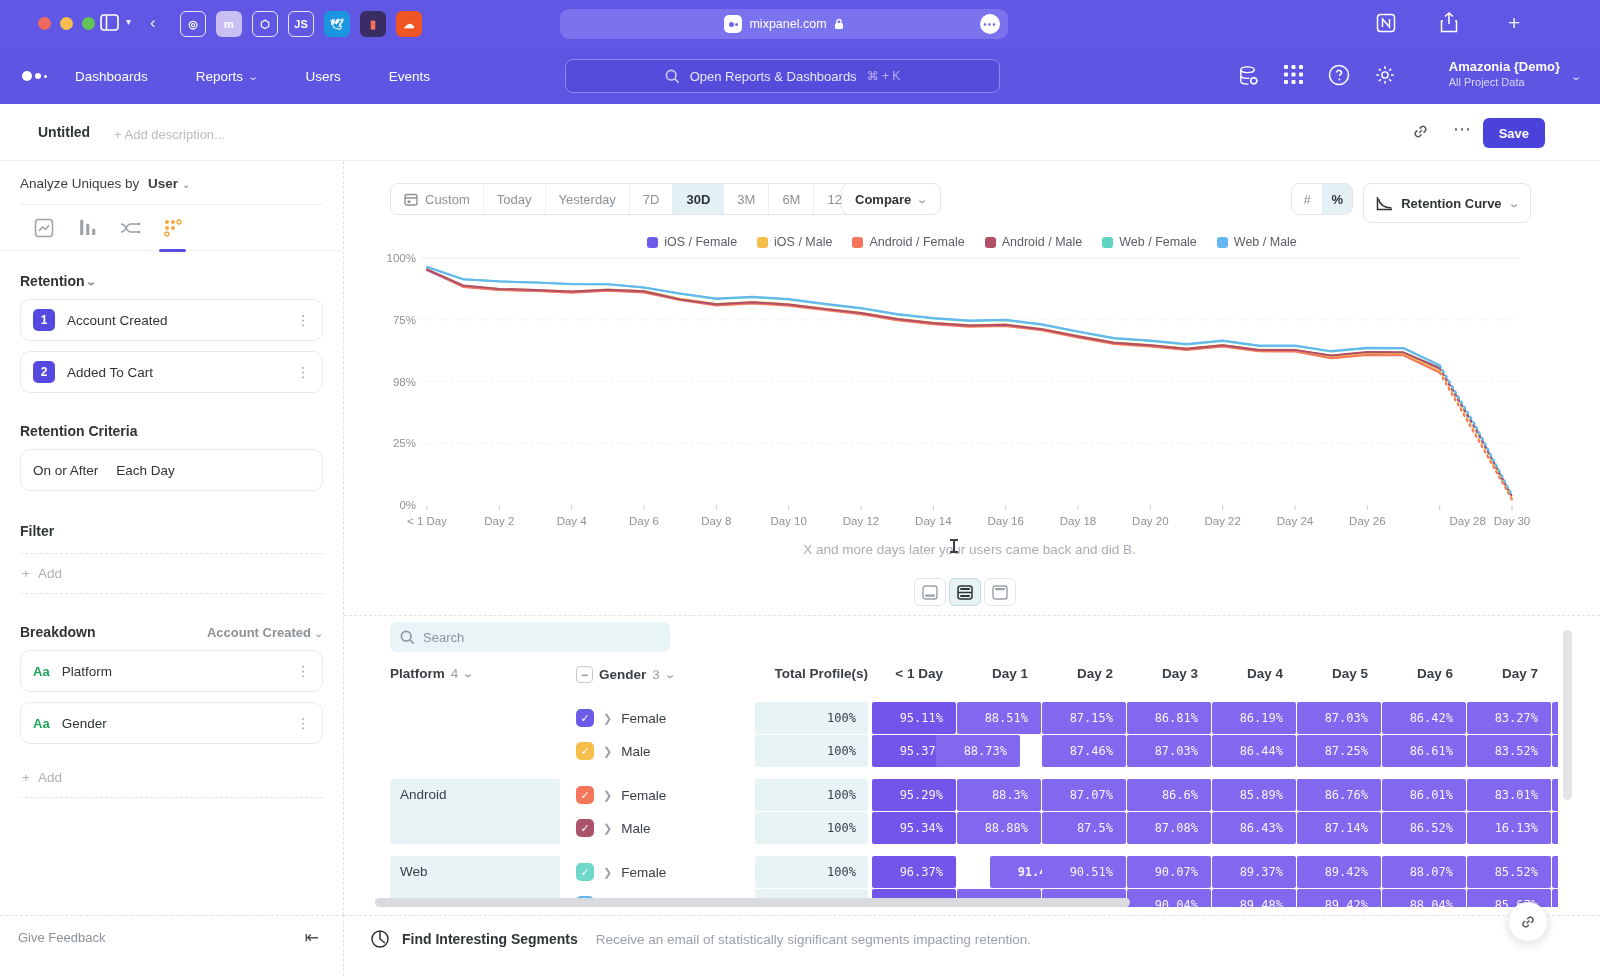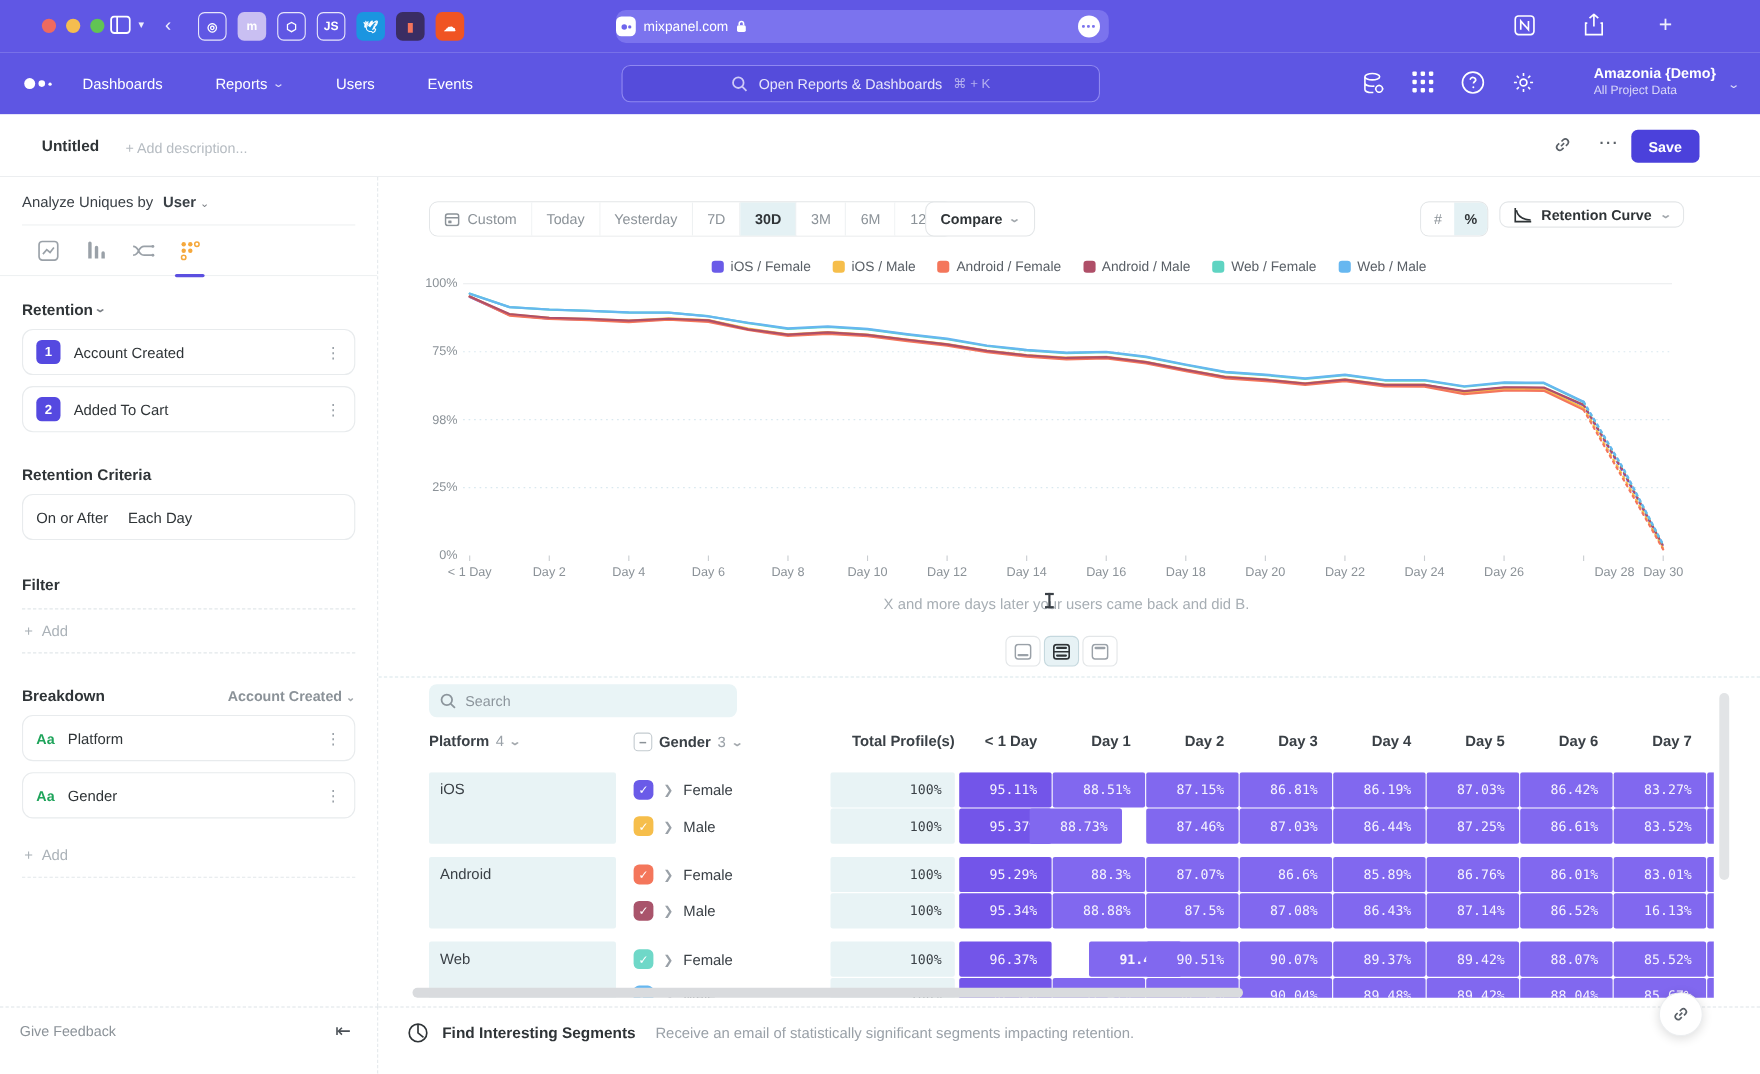--- a/index.html
+++ b/index.html
@@ -6,21 +6,21 @@
   html,body { width:1600px; height:976px; overflow:hidden; background:#fff;
     font-family:"Liberation Sans", sans-serif; -webkit-font-smoothing:antialiased; }
 
   
   #browser-bar { position:absolute; left:0; top:0; width:1600px; height:48px; background:#6057E4; }
   .tdot { position:absolute; top:17px; width:13px; height:13px; border-radius:50%; }
   .winbtn { position:absolute; top:13px; color:rgba(255,255,255,.9); font-size:15px; }
   .ext { position:absolute; top:11px; width:26px; height:26px; border-radius:6px;
          display:flex; align-items:center; justify-content:center; font-size:11px; font-weight:700; }
   #url-pill { position:absolute; left:560px; top:9px; width:448px; height:30px; background:#7B73EE;
-      border-radius:9px; display:flex; align-items:center; justify-content:flex-start; gap:7px; color:#fff; font-size:12.5px; }
+      border-radius:9px; display:flex; align-items:center; justify-content:center; gap:7px; color:#fff; font-size:12.5px; }
   #url-fav { width:18px; height:18px; background:#fff; border-radius:5px; display:flex; align-items:center; justify-content:center; gap:1px; }
   #url-fav i { width:5px; height:5px; border-radius:50%; background:#6F66EC; display:inline-block; }
   #url-fav i+i { width:3px; height:3px; }
   #url-ellipsis { position:absolute; right:8px; top:5px; width:20px; height:20px; border-radius:50%; background:#fff;
       color:#7B73EE; font-size:10px; display:flex; align-items:center; justify-content:center; letter-spacing:1px; }
 
   
   #app-nav { position:absolute; left:0; top:48px; width:1600px; height:56px; background:#5E56E3; }
   #logo { position:absolute; left:22px; top:23px; display:flex; align-items:center; gap:3px; }
   #logo i { background:#fff; border-radius:50%; display:inline-block; }
@@ -71,21 +71,21 @@
   .pill { height:32px; display:flex; align-items:center; padding:0 13px; font-size:13px; color:#8B9298;
       border-right:1px solid #EEF1F2; cursor:pointer; gap:7px; background:#fff; }
   .pill:last-child { border-right:none; }
   .pill.sel { background:#E4F1F4; color:#2F3437; font-weight:700; }
   #compare-btn { position:absolute; left:497px; top:22px; height:32px; border:1px solid #E3E6E8; border-radius:8px;
       background:#fff; padding:0 13px; font-size:13px; color:#2F3437; font-weight:600; display:flex; align-items:center; gap:7px; cursor:pointer; }
   #right-controls { position:absolute; right:69px; top:22px; display:flex; gap:10px; }
   #unit-toggle { height:32px; display:flex; border:1px solid #E3E6E8; border-radius:8px; overflow:hidden; }
   .unit { width:30px; display:flex; align-items:center; justify-content:center; font-size:13px; color:#8B9298; cursor:pointer; background:#fff; }
   .unit.sel { background:#E4F1F4; color:#2F3437; font-weight:700; }
-  #curve-btn { height:24px; border:1px solid #E3E6E8; border-radius:8px; background:#fff; padding:0 12px;
+  #curve-btn { height:40px; border:1px solid #E3E6E8; border-radius:8px; background:#fff; padding:0 12px;
       font-size:13px; color:#2F3437; font-weight:600; display:flex; align-items:center; gap:8px; cursor:pointer; }
   #legend { position:absolute; left:0; top:74px; width:100%; display:flex; justify-content:center; gap:20px; }
   .lg { display:flex; align-items:center; gap:6px; font-size:12.5px; color:#5A6067; }
   .sw { width:11px; height:11px; border-radius:3px; }
   #chart-wrap { position:absolute; left:0; top:89px; width:1256px; height:300px; }
   .ytick { position:absolute; width:72px; text-align:right; font-size:11.5px; color:#8B9298; }
   .xtick { position:absolute; font-size:11.5px; color:#8B9298; transform:translateX(-50%); white-space:nowrap; }
   #caption { position:absolute; left:83px; width:1085px; top:381px; text-align:center; font-size:13.5px; color:#A7AEB4; }
   #cursor-ibeam { position:absolute; left:609px; top:378px; width:2px; height:14px; background:#3A4046; }
   #cursor-ibeam:before,#cursor-ibeam:after { content:""; position:absolute; left:-3px; width:8px; height:2px; background:#3A4046; }
@@ -553,21 +553,20 @@
       <span class="th day" style="left: 613px; width: 71px;">Day 1</span>
       <span class="th day" style="left: 698px; width: 71px;">Day 2</span>
       <span class="th day" style="left: 783px; width: 71px;">Day 3</span>
       <span class="th day" style="left: 868px; width: 71px;">Day 4</span>
       <span class="th day" style="left: 953px; width: 71px;">Day 5</span>
       <span class="th day" style="left: 1038px; width: 71px;">Day 6</span>
       <span class="th day" style="left: 1123px; width: 71px;">Day 7</span>
     </div>
   <div id="t-body">
       <div class="t-group" style="top: 0px;">
-        <div class="plat-cell">iOS</div>
         <div class="t-row" style="top: 0px;">
           <div class="gcell">
             <span class="cb" style="background: rgb(106, 91, 232);">✓</span>
             <span class="gchev">❯</span>
             <span class="glabel">Female</span>
           </div>
           <div class="total-cell">100%</div>
           <div class="vcell first" style="left: 528px;">95.11%</div>
           <div class="vcell" style="left: 613px;">88.51%</div>
           <div class="vcell" style="left: 698px;">87.15%</div>

